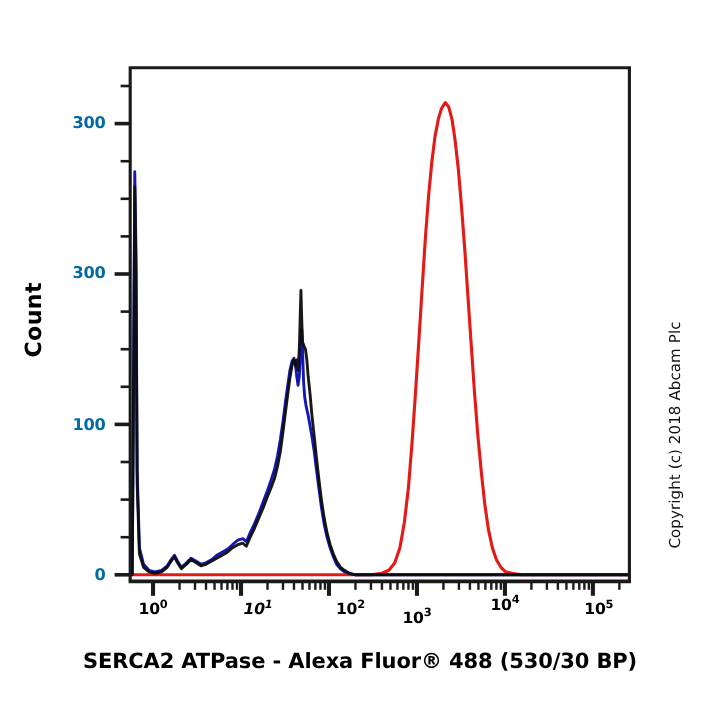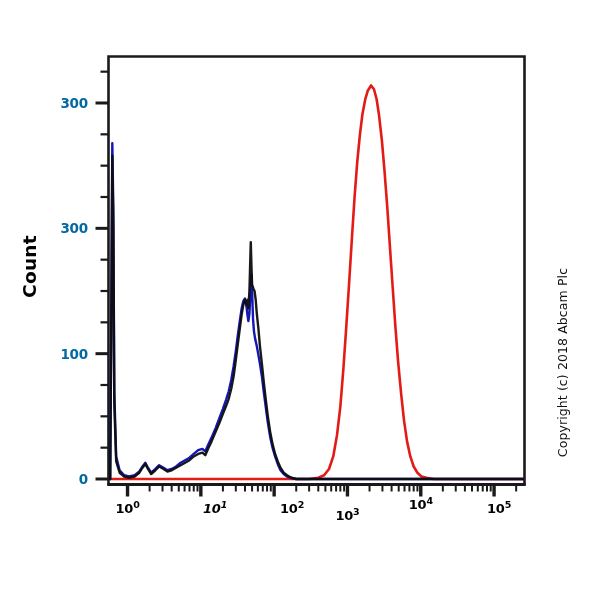--- a/index.html
+++ b/index.html
@@ -188,16 +188,17 @@
       <div class="tick-label-x" style="left: 127.534px; top: 501px;"><span>10</span><sup>0</sup></div>
       <div class="tick-label-x" style="left: 215px; top: 501px; font-style: italic;"><span>10</span><sup>1</sup></div>
       <div class="tick-label-x" style="left: 292px; top: 501px;"><span>10</span><sup>2</sup></div>
       <div class="tick-label-x" style="left: 347.461px; top: 508px;"><span>10</span><sup>3</sup></div>
       <div class="tick-label-x" style="left: 420.77px; top: 497px;"><span>10</span><sup>4</sup></div>
       <div class="tick-label-x" style="left: 499px; top: 501px;"><span>10</span><sup>5</sup></div>
     </div>
 
   <div id="y-axis-title">Count</div>
 
+  <div id="x-axis-title">SERCA2 ATPase - Alexa Fluor® 488 (530/30 BP)</div>
 
   <div id="copyright-note">Copyright (c) 2018 Abcam Plc</div>
 
 </div>
 
 </body></html>

